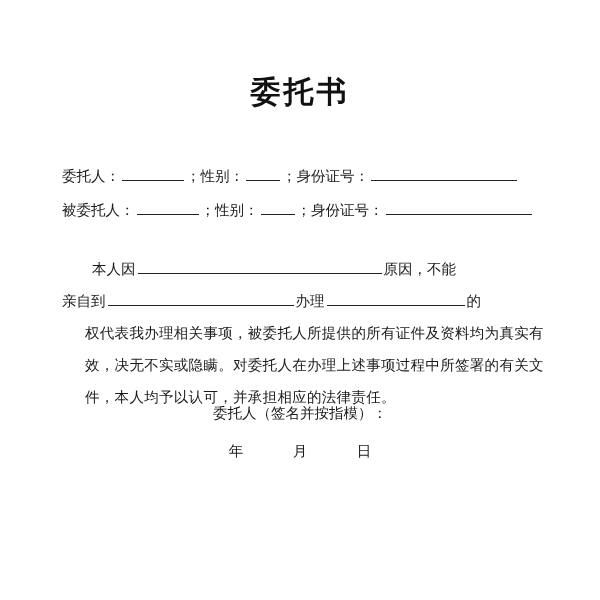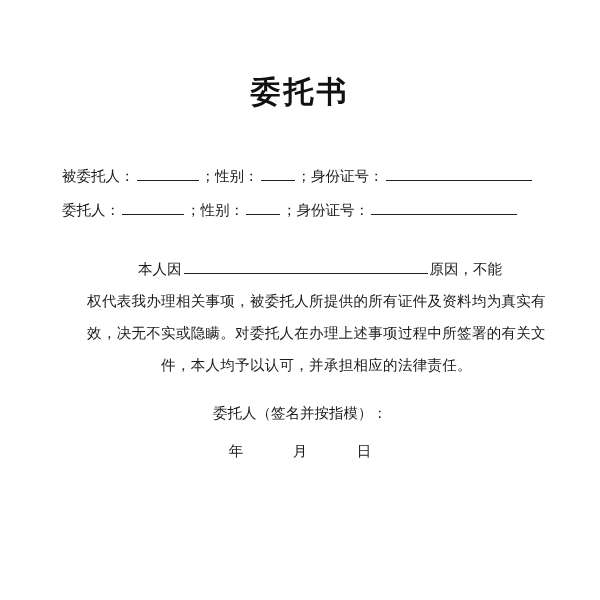--- a/index.html
+++ b/index.html
@@ -48,21 +48,20 @@
     height: 14px;
     margin: 0 2px;
   }
   .b-short { width: 62px; }
   .b-tiny { width: 34px; }
   .b-id { width: 146px; }
   .body-block {
     margin-top: 26px;
     padding-left: 62px;
     padding-right: 52px;
-    text-align: center;
   }
   .body-line {
     font-size: 14.5px;
     line-height: 32px;
     color: #1a1a1a;
     white-space: nowrap;
   }
   .indent {
     display: inline-block;
     width: 30px;
@@ -105,35 +104,38 @@
 </head>
 <body>
 
 <div class="page">
 
   <h1 class="doc-title">委托书</h1>
 
   <div class="party-block">
 
     <div class="party-line">
-      <span>被委托人：</span><span class="blank b-short"></span><span>；性别：</span><span class="blank b-tiny"></span><span>；身份证号：</span><span class="blank b-id"></span>
+      <span>委托人：</span><span class="blank b-short"></span><span>；性别：</span><span class="blank b-tiny"></span><span>；身份证号：</span><span class="blank b-id"></span>
     </div>
 
     <div class="party-line">
-      <span>委托人：</span><span class="blank b-short"></span><span>；性别：</span><span class="blank b-tiny"></span><span>；身份证号：</span><span class="blank b-id"></span>
+      <span>被委托人：</span><span class="blank b-short"></span><span>；性别：</span><span class="blank b-tiny"></span><span>；身份证号：</span><span class="blank b-id"></span>
     </div>
 
   </div>
 
   <div class="body-block">
 
     <div class="body-line">
       <span class="indent"></span><span>本人因</span><span class="blank b-reason"></span><span>原因，不能</span>
     </div>
 
+    <div class="body-line">
+      <span>亲自到</span><span class="blank b-place"></span><span>办理</span><span class="blank b-matter"></span><span>的</span>
+    </div>
 
 
     <div class="para">权代表我办理相关事项，被委托人所提供的所有证件及资料均为真实有效，决无不实或隐瞒。对委托人在办理上述事项过程中所签署的有关文件，本人均予以认可，并承担相应的法律责任。</div>
 
   </div>
 
   <div class="sign-block">
     <div class="sign-line">委托人（签名并按指模）：</div>
     <div class="date-line">
       <span class="slot">年</span><span class="slot">月</span><span class="slot">日</span>

